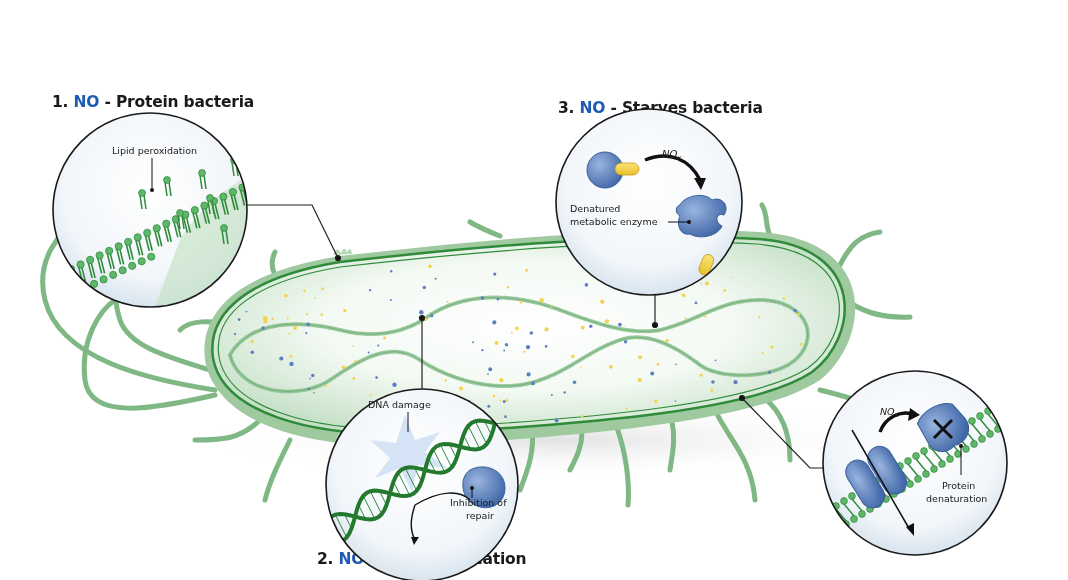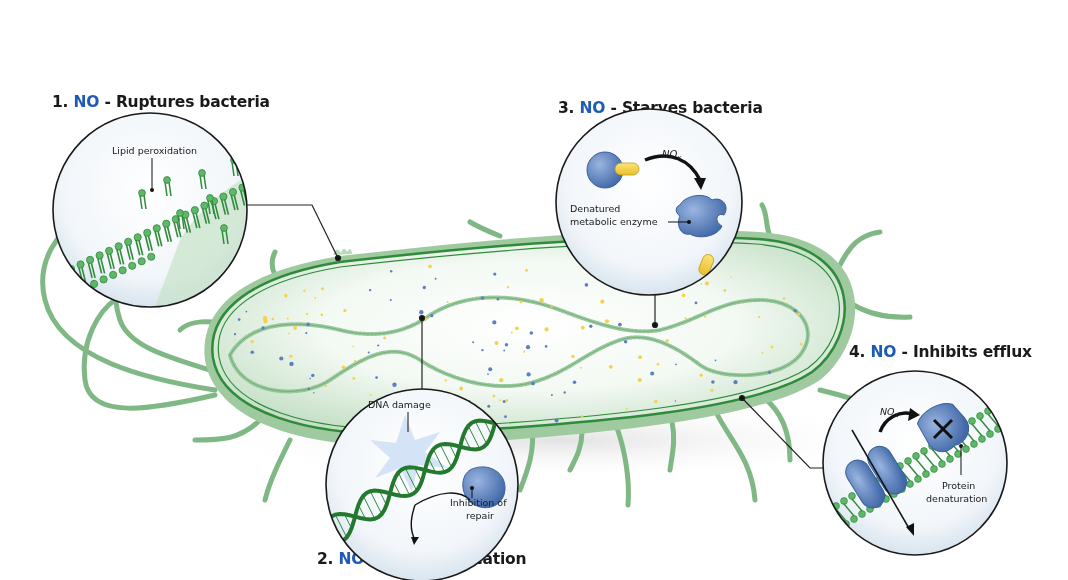--- a/index.html
+++ b/index.html
@@ -9,29 +9,25 @@
   .title .no { color: #1f5bb5; }
   svg text { font-family: "DejaVu Sans", "Liberation Sans", sans-serif; }
 </style>
 </head>
 <body>
 
 <div id="stage">
 
   <div class="title" style="left:52px; top:93px;">
     <span>1.</span>
-    <span class="no">NO</span><span style="white-space:pre"> - </span><span>Ruptures bacteria</span>
+    <span class="no">NO</span><span style="white-space:pre"> - </span><span>Protein bacteria</span>
   </div>
   <div class="title" style="left:558px; top:99px;">
     <span>3.</span>
     <span class="no">NO</span><span style="white-space:pre"> - </span><span>Starves bacteria</span>
-  </div>
-  <div class="title" style="left:849px; top:343px;">
-    <span>4.</span>
-    <span class="no">NO</span><span style="white-space:pre"> - </span><span>Inhibits efflux</span>
   </div>
   <div class="title" style="left:317px; top:550px;">
     <span>2.</span>
     <span class="no">NO</span><span style="white-space:pre"> - </span><span>Stops replication</span>
   </div>
 
   <svg width="1068" height="580" viewBox="0 0 1068 580" style="position:absolute;left:0;top:0;">
     <defs>
       <radialGradient id="cellGrad" cx="50%" cy="45%" r="60%">
         <stop offset="0%" stop-color="#ffffff"></stop>

